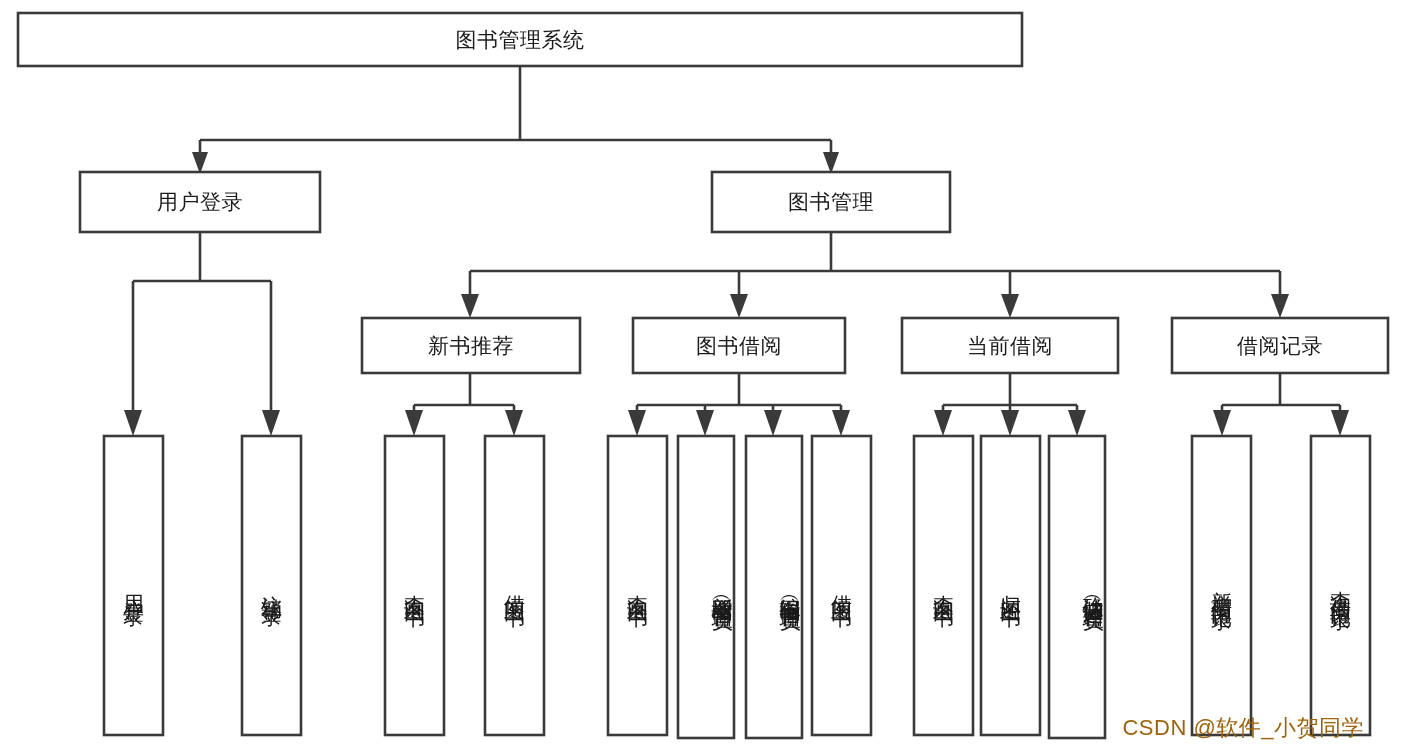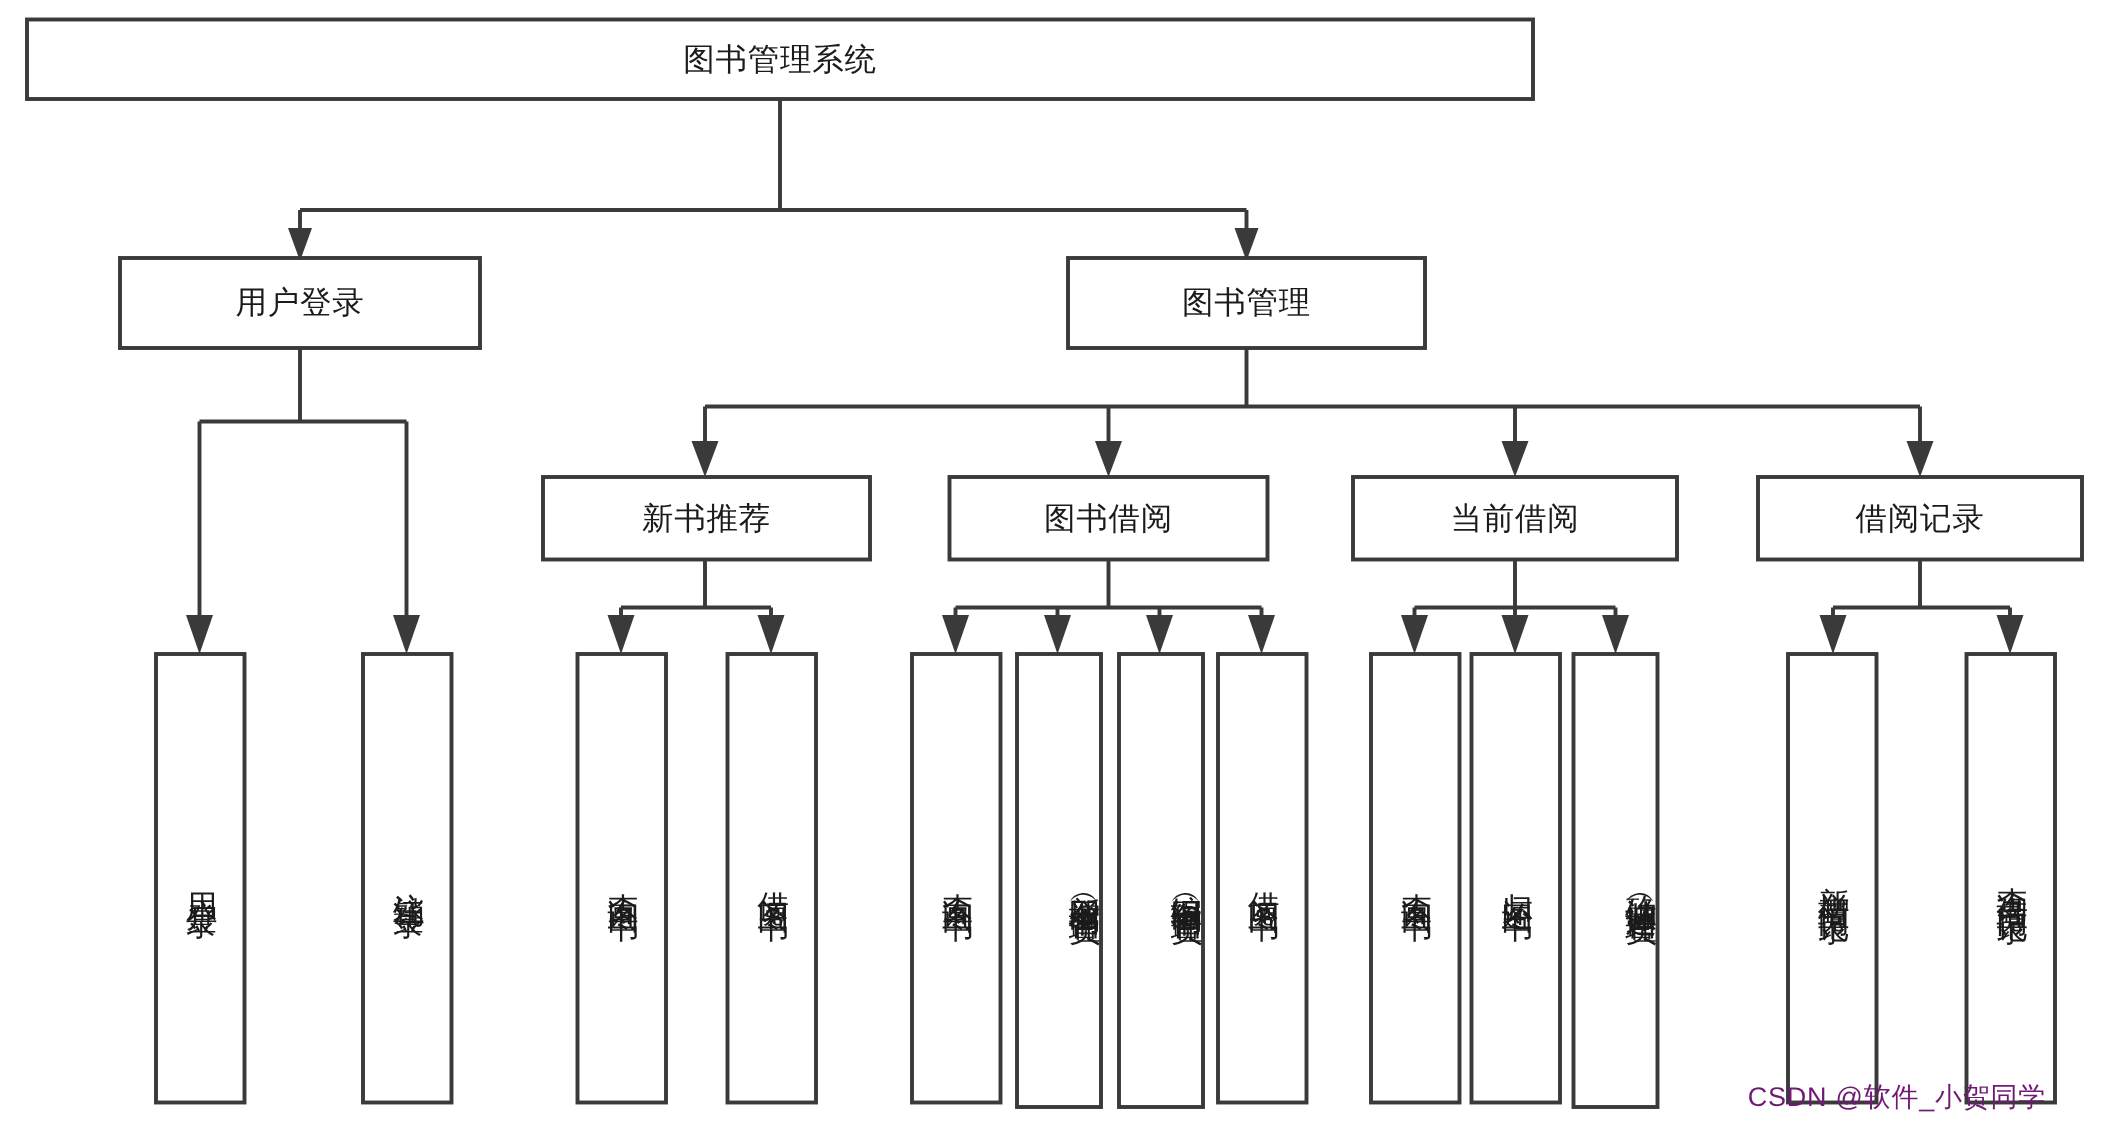--- a/index.html
+++ b/index.html
@@ -14,21 +14,21 @@
   .arrow-head{fill:#3a3a3a;stroke:none;}
 
   .node-label{
     font-family:"Liberation Sans","DejaVu Sans",sans-serif;
     font-size:21px;fill:#1b1b1b;text-anchor:middle;
     dominant-baseline:middle;letter-spacing:0.5px;
   }
   .watermark{
     position:absolute;right:6px;bottom:4px;
     font-family:"Liberation Sans","DejaVu Sans",sans-serif;
-    font-size:18px;color:#701a75;white-space:nowrap;
+    font-size:22px;color:#a16207;white-space:nowrap;
     letter-spacing:0.5px;
   }
 </style>
 </head>
 <body>
 
 <div id="stage">
 
   <svg viewBox="0 0 1405 747">
 

